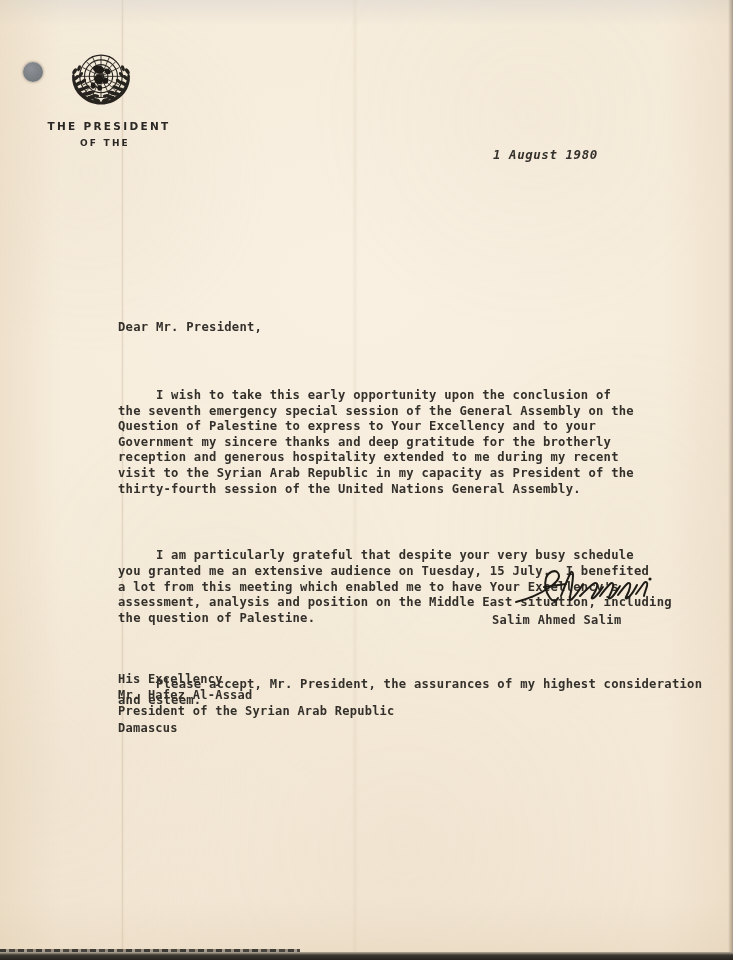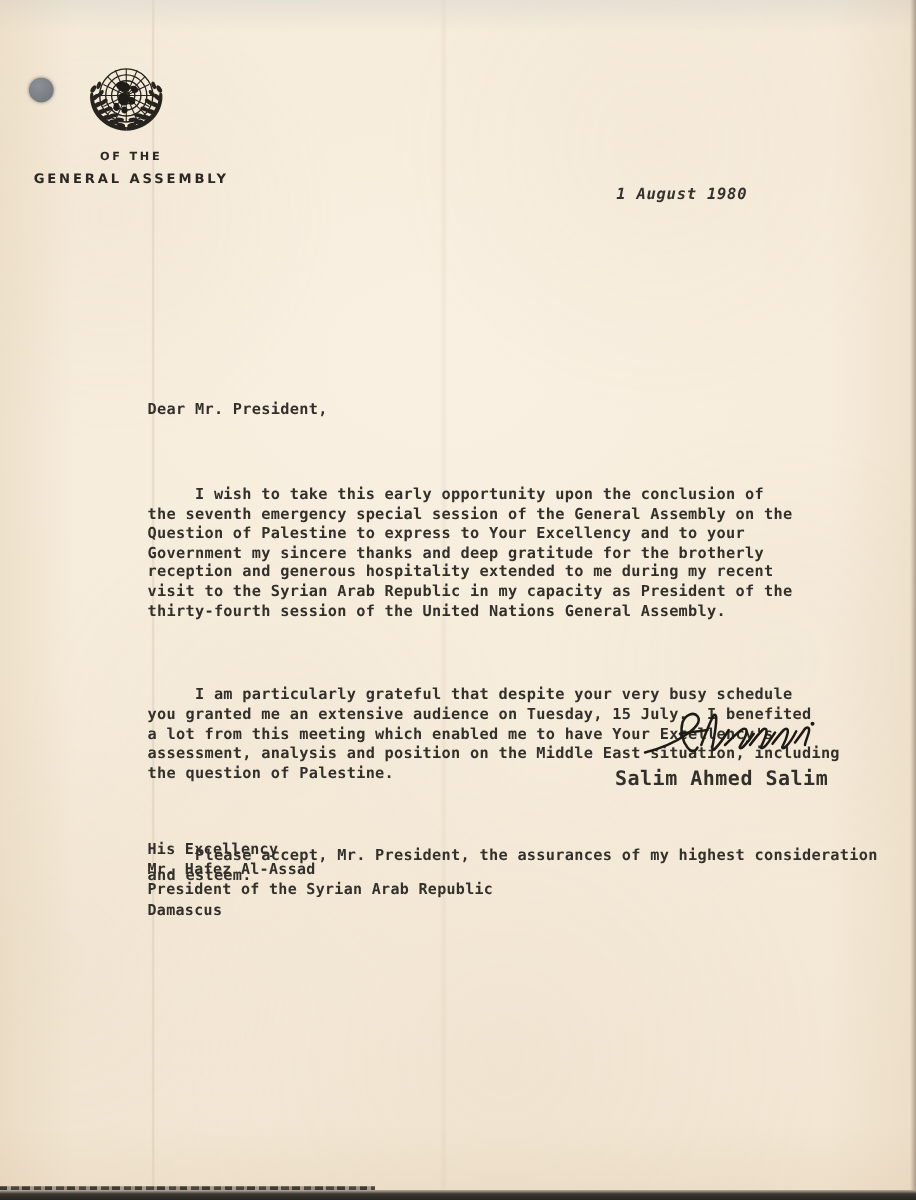--- a/index.html
+++ b/index.html
@@ -167,21 +167,21 @@
   }
   .signature-mark {
     width: 160px;
     height: 44px;
     margin-left: 22px;
   }
   .signature-mark svg { display: block; width: 100%; height: 100%; }
   .signature-name {
     margin-top: 3px;
     font-family: "DejaVu Sans Mono", monospace;
-    font-size: 16px;
+    font-size: 12px;
     font-weight: 700;
     color: #33302b;
     letter-spacing: 0.4px;
   }
 
   
   .addressee {
     position: absolute;
     left: 118px;
     top: 671px;
@@ -266,22 +266,22 @@
         <ellipse cx="78" cy="34" rx="4.6" ry="2.2" transform="rotate(52 78 34)"></ellipse>
         <ellipse cx="74.5" cy="43" rx="4.8" ry="2.3" transform="rotate(38 74.5 43)"></ellipse>
         <ellipse cx="70" cy="51" rx="4.8" ry="2.3" transform="rotate(22 70 51)"></ellipse>
         <ellipse cx="64" cy="58" rx="4.8" ry="2.3" transform="rotate(10 64 58)"></ellipse>
         <ellipse cx="57" cy="62.5" rx="4.6" ry="2.2" transform="rotate(-6 57 62.5)"></ellipse>
       </g>
     </svg>
   </div>
 
   <div class="letterhead">
+    <div class="lh-line-1">THE PRESIDENT</div>
     <div class="lh-line-2">OF THE</div>
-    <div class="lh-line-3">GENERAL ASSEMBLY</div>
   </div>
 
   <div class="date">1 August 1980</div>
 
   <div class="body-block">
     <div class="salutation">Dear Mr. President,</div>
     <div class="para">     I wish to take this early opportunity upon the conclusion of
 the seventh emergency special session of the General Assembly on the
 Question of Palestine to express to Your Excellency and to your
 Government my sincere thanks and deep gratitude for the brotherly

